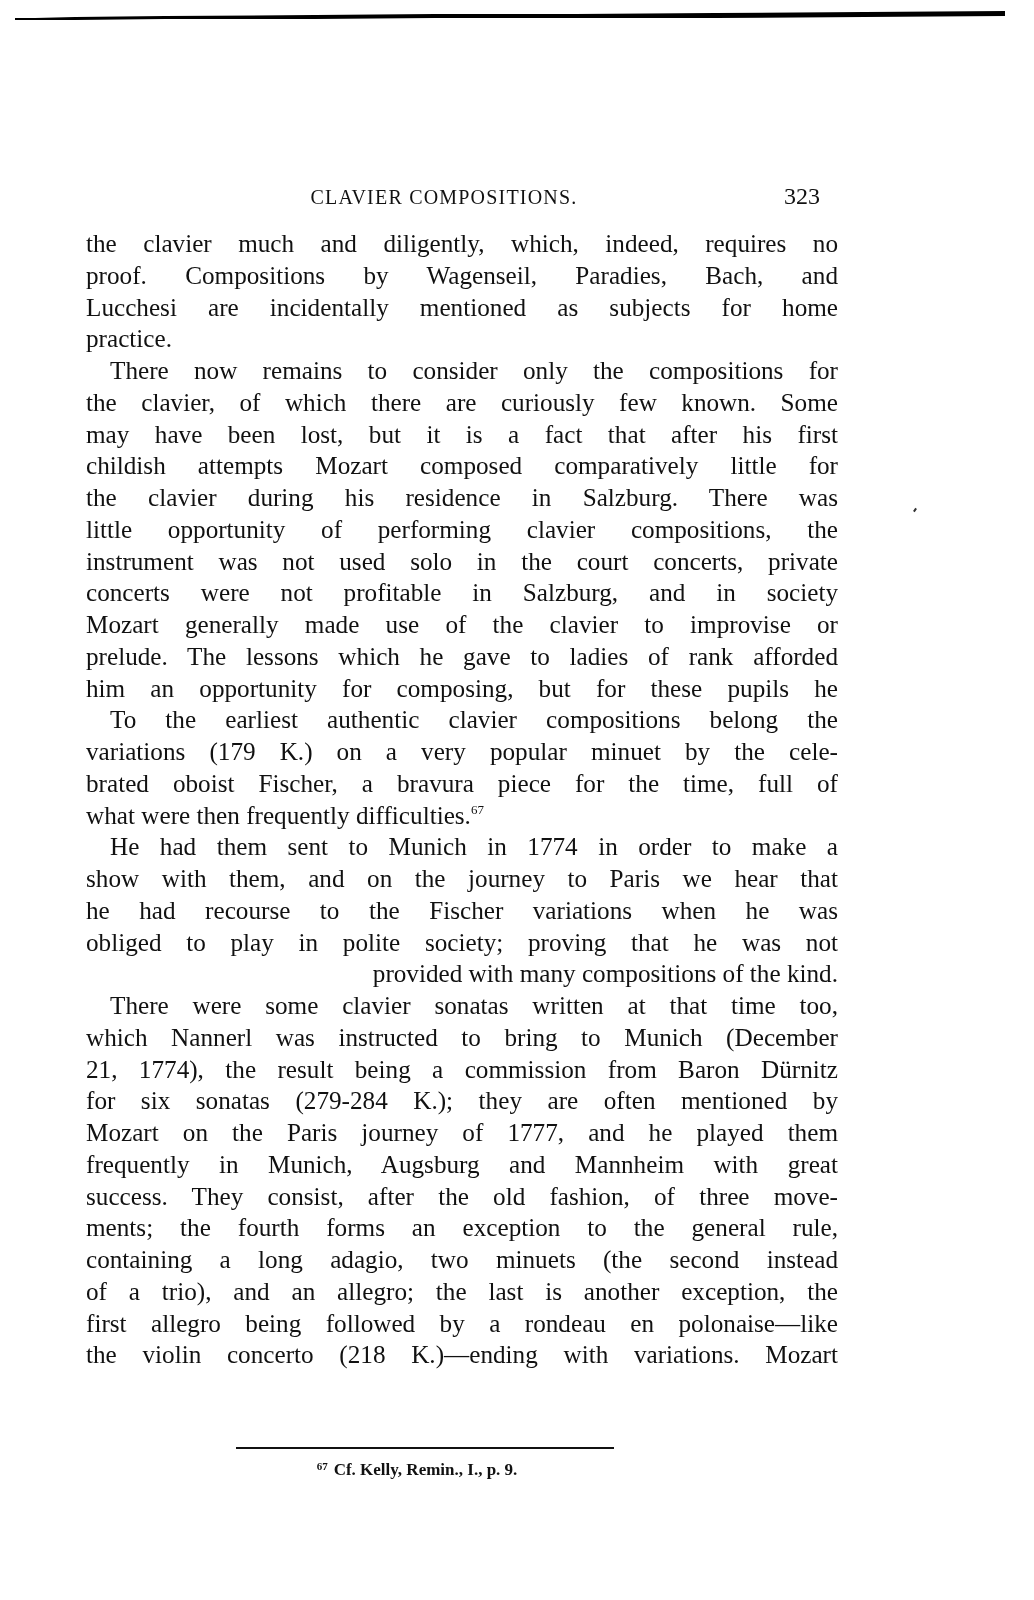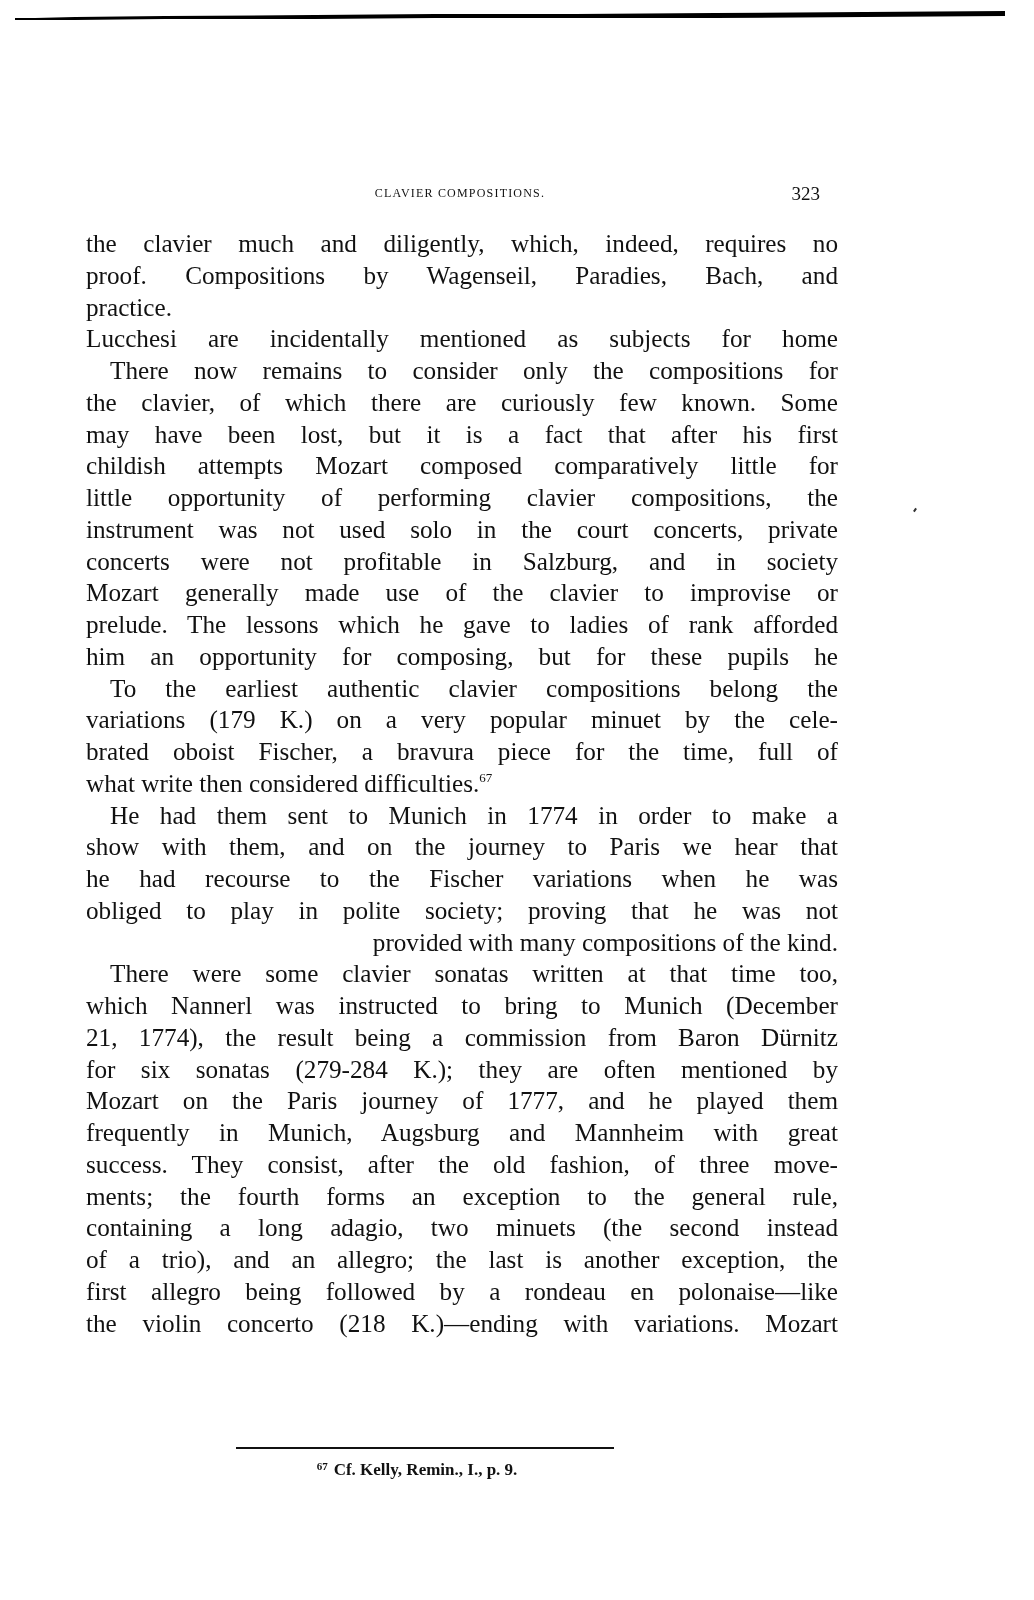--- a/index.html
+++ b/index.html
@@ -1,22 +1,22 @@
 <!DOCTYPE html>
 <html><head>
 <meta charset="utf-8">
 <style>
   html, body { margin: 0; padding: 0; background: #ffffff; }
   body { width: 1034px; height: 1600px; position: relative; overflow: hidden;
          font-family: "Liberation Serif", "DejaVu Serif", serif; color: #111; }
   .scan-edge { position: absolute; left: 15px; top: 8px; width: 990px; height: 14px; }
   .running-head { position: absolute; top: 186px; left: 68px; width: 752px; height: 30px; }
-  .running-title { position: absolute; left: 16px; width: 100%; text-align: center; top: 0;
-                   font-size: 12px; letter-spacing: 1.2px; font-weight: normal; }
-  .page-number { position: absolute; right: 0; top: -3px; font-size: 19px; }
+  .running-title { position: absolute; left: 0; width: 100%; text-align: center; top: 0;
+                   font-size: 20px; letter-spacing: 1.2px; font-weight: normal; }
+  .page-number { position: absolute; right: 0; top: -3px; font-size: 24px; }
   .body-text { position: absolute; left: 86px; top: 228px; width: 752px; }
   .para { margin: 0; font-size: 25.2px; line-height: 31.75px; text-align: justify;
           text-indent: 0; }
   sup { font-size: 13px; line-height: 0; vertical-align: 0.75em; }
   .fn-rule { position: absolute; left: 236px; top: 1447px; width: 378px; height: 2px; background: #111; }
   .footnote { position: absolute; left: 0; width: 100%; top: 1460px; text-align: center;
               font-size: 17px; font-weight: bold; margin-left: -100px; }
   .footnote .fn-num { font-size: 11px; vertical-align: 0.45em; margin-right: 6px; }
   .speck { position: absolute; width: 2px; height: 4px; background: #333; transform: rotate(35deg); }
 </style>
@@ -28,36 +28,37 @@
 </svg>
 
 <div class="running-head">
   <div class="running-title">CLAVIER COMPOSITIONS.</div>
   <div class="page-number">323</div>
 </div>
 
 <div class="body-text" id="body-text">
     <div class="para" style="white-space: nowrap; text-align: left;"><span style="word-spacing: 20.1504px;">the clavier much and diligently, which, indeed, requires no</span></div>
     <div class="para" style="white-space: nowrap; text-align: left;"><span style="word-spacing: 32.0078px;">proof. Compositions by Wagenseil, Paradies, Bach, and</span></div>
+    <div class="para" style="white-space: nowrap; text-align: left;"><span style="word-spacing: 24.7969px;">Lucchesi are incidentally mentioned as subjects for home</span></div>
     <div class="para" style="white-space: nowrap; text-align: left;"><span>practice.</span></div>
-    <div class="para" style="white-space: nowrap; text-align: left;"><span style="word-spacing: 24.7969px;">Lucchesi are incidentally mentioned as subjects for home</span></div>
     <div class="para" style="white-space: nowrap; text-align: left; padding-left: 24px;"><span style="word-spacing: 18.9512px;">There now remains to consider only the compositions for</span></div>
     <div class="para" style="white-space: nowrap; text-align: left;"><span style="word-spacing: 18.1545px;">the clavier, of which there are curiously few known. Some</span></div>
     <div class="para" style="white-space: nowrap; text-align: left;"><span style="word-spacing: 19.1263px;">may have been lost, but it is a fact that after his first</span></div>
     <div class="para" style="white-space: nowrap; text-align: left;"><span style="word-spacing: 25.776px;">childish attempts Mozart composed comparatively little for</span></div>
+    <div class="para" style="white-space: nowrap; text-align: left;"><span style="word-spacing: 24.959px;">the clavier during his residence in Salzburg. There was</span></div>
     <div class="para" style="white-space: nowrap; text-align: left;"><span style="word-spacing: 29.3828px;">little opportunity of performing clavier compositions, the</span></div>
     <div class="para" style="white-space: nowrap; text-align: left;"><span style="word-spacing: 18.4236px;">instrument was not used solo in the court concerts, private</span></div>
     <div class="para" style="white-space: nowrap; text-align: left;"><span style="word-spacing: 24.5508px;">concerts were not profitable in Salzburg, and in society</span></div>
     <div class="para" style="white-space: nowrap; text-align: left;"><span style="word-spacing: 19.9097px;">Mozart generally made use of the clavier to improvise or</span></div>
     <div class="para" style="white-space: nowrap; text-align: left;"><span style="word-spacing: 13.3922px;">prelude. The lessons which he gave to ladies of rank afforded</span></div>
     <div class="para" style="white-space: nowrap; text-align: left;"><span style="word-spacing: 18.8854px;">him an opportunity for composing, but for these pupils he</span></div>
     <div class="para" style="white-space: nowrap; text-align: left; padding-left: 24px;"><span style="word-spacing: 22.817px;">To the earliest authentic clavier compositions belong the</span></div>
     <div class="para" style="white-space: nowrap; text-align: left;"><span style="word-spacing: 17.7766px;">variations (179 K.) on a very popular minuet by the cele-</span></div>
     <div class="para" style="white-space: nowrap; text-align: left;"><span style="word-spacing: 17.6687px;">brated oboist Fischer, a bravura piece for the time, full of</span></div>
-    <div class="para" style="white-space: nowrap; text-align: left;"><span>what write then considered difficulties.</span><sup>67</sup></div>
+    <div class="para" style="white-space: nowrap; text-align: left;"><span>what were then frequently difficulties.</span><sup>67</sup></div>
     <div class="para" style="white-space: nowrap; text-align: left; padding-left: 24px;"><span style="word-spacing: 14.1497px;">He had them sent to Munich in 1774 in order to make a</span></div>
     <div class="para" style="white-space: nowrap; text-align: left;"><span style="word-spacing: 16.2188px;">show with them, and on the journey to Paris we hear that</span></div>
     <div class="para" style="white-space: nowrap; text-align: left;"><span style="word-spacing: 23.1719px;">he had recourse to the Fischer variations when he was</span></div>
     <div class="para" style="white-space: nowrap; text-align: left;"><span style="word-spacing: 18.3969px;">obliged to play in polite society; proving that he was not</span></div>
     <div class="para" style="white-space: nowrap; text-align: right;"><span>provided with many compositions of the kind.</span></div>
     <div class="para" style="white-space: nowrap; text-align: left; padding-left: 24px;"><span style="word-spacing: 17.4757px;">There were some clavier sonatas written at that time too,</span></div>
     <div class="para" style="white-space: nowrap; text-align: left;"><span style="word-spacing: 17.2344px;">which Nannerl was instructed to bring to Munich (December</span></div>
     <div class="para" style="white-space: nowrap; text-align: left;"><span style="word-spacing: 15.0781px;">21, 1774), the result being a commission from Baron Dürnitz</span></div>
     <div class="para" style="white-space: nowrap; text-align: left;"><span style="word-spacing: 19.2031px;">for six sonatas (279-284 K.); they are often mentioned by</span></div>
     <div class="para" style="white-space: nowrap; text-align: left;"><span style="word-spacing: 17.7719px;">Mozart on the Paris journey of 1777, and he played them</span></div>

